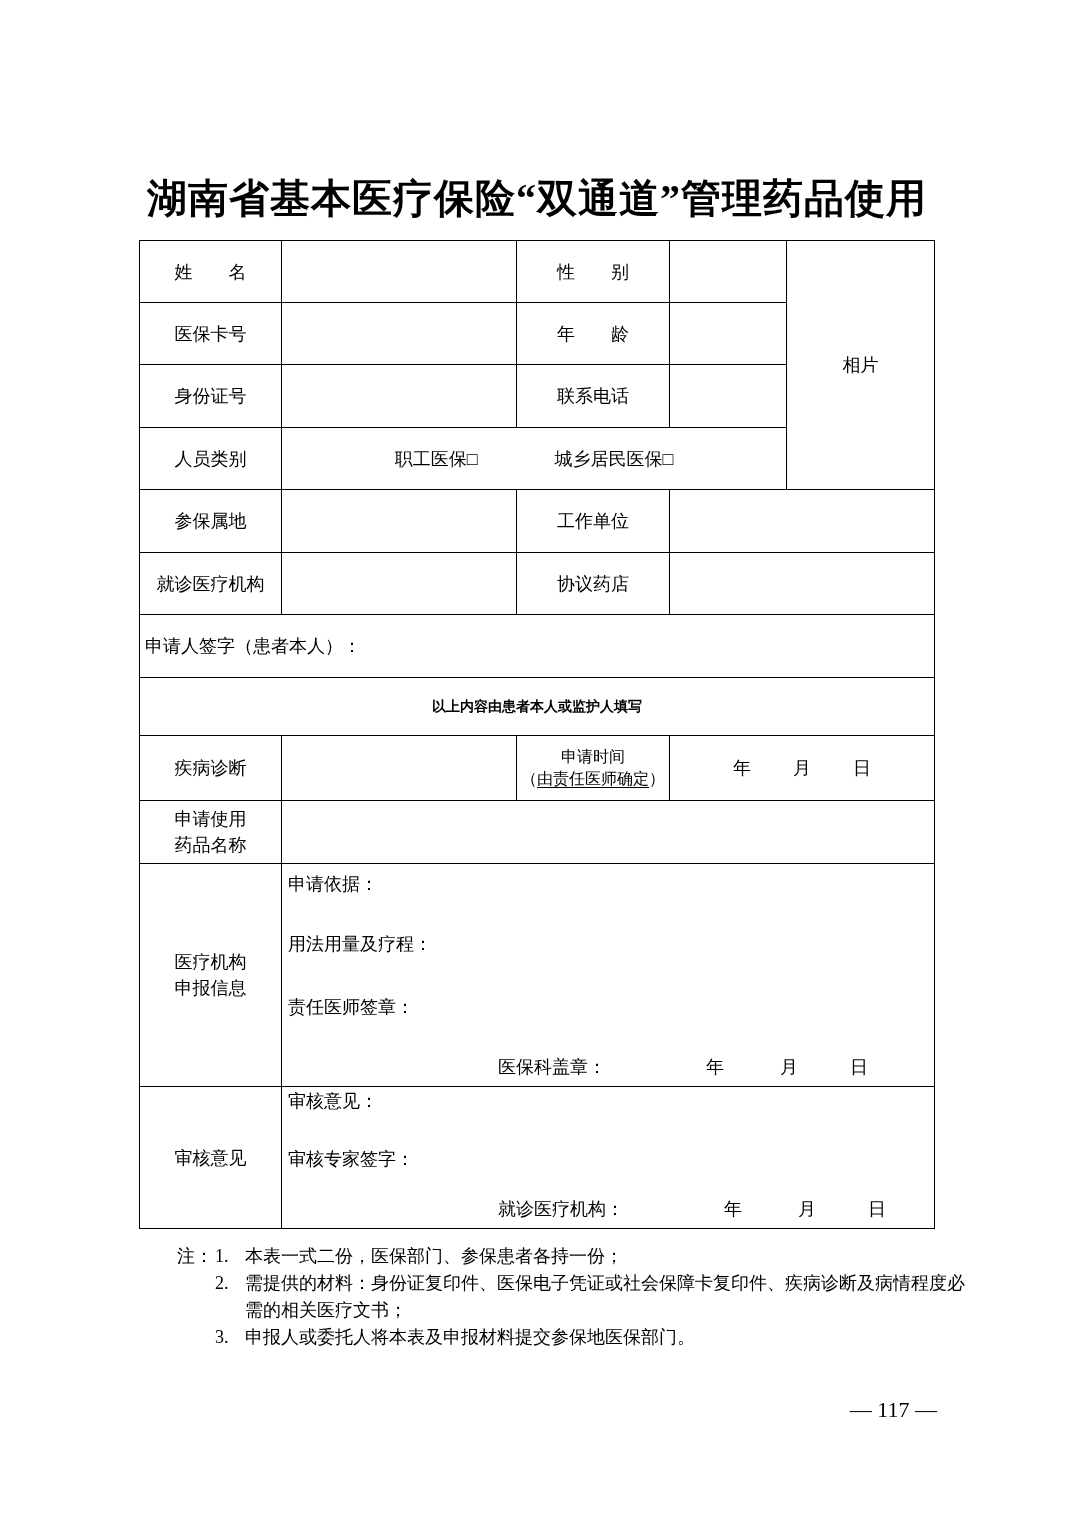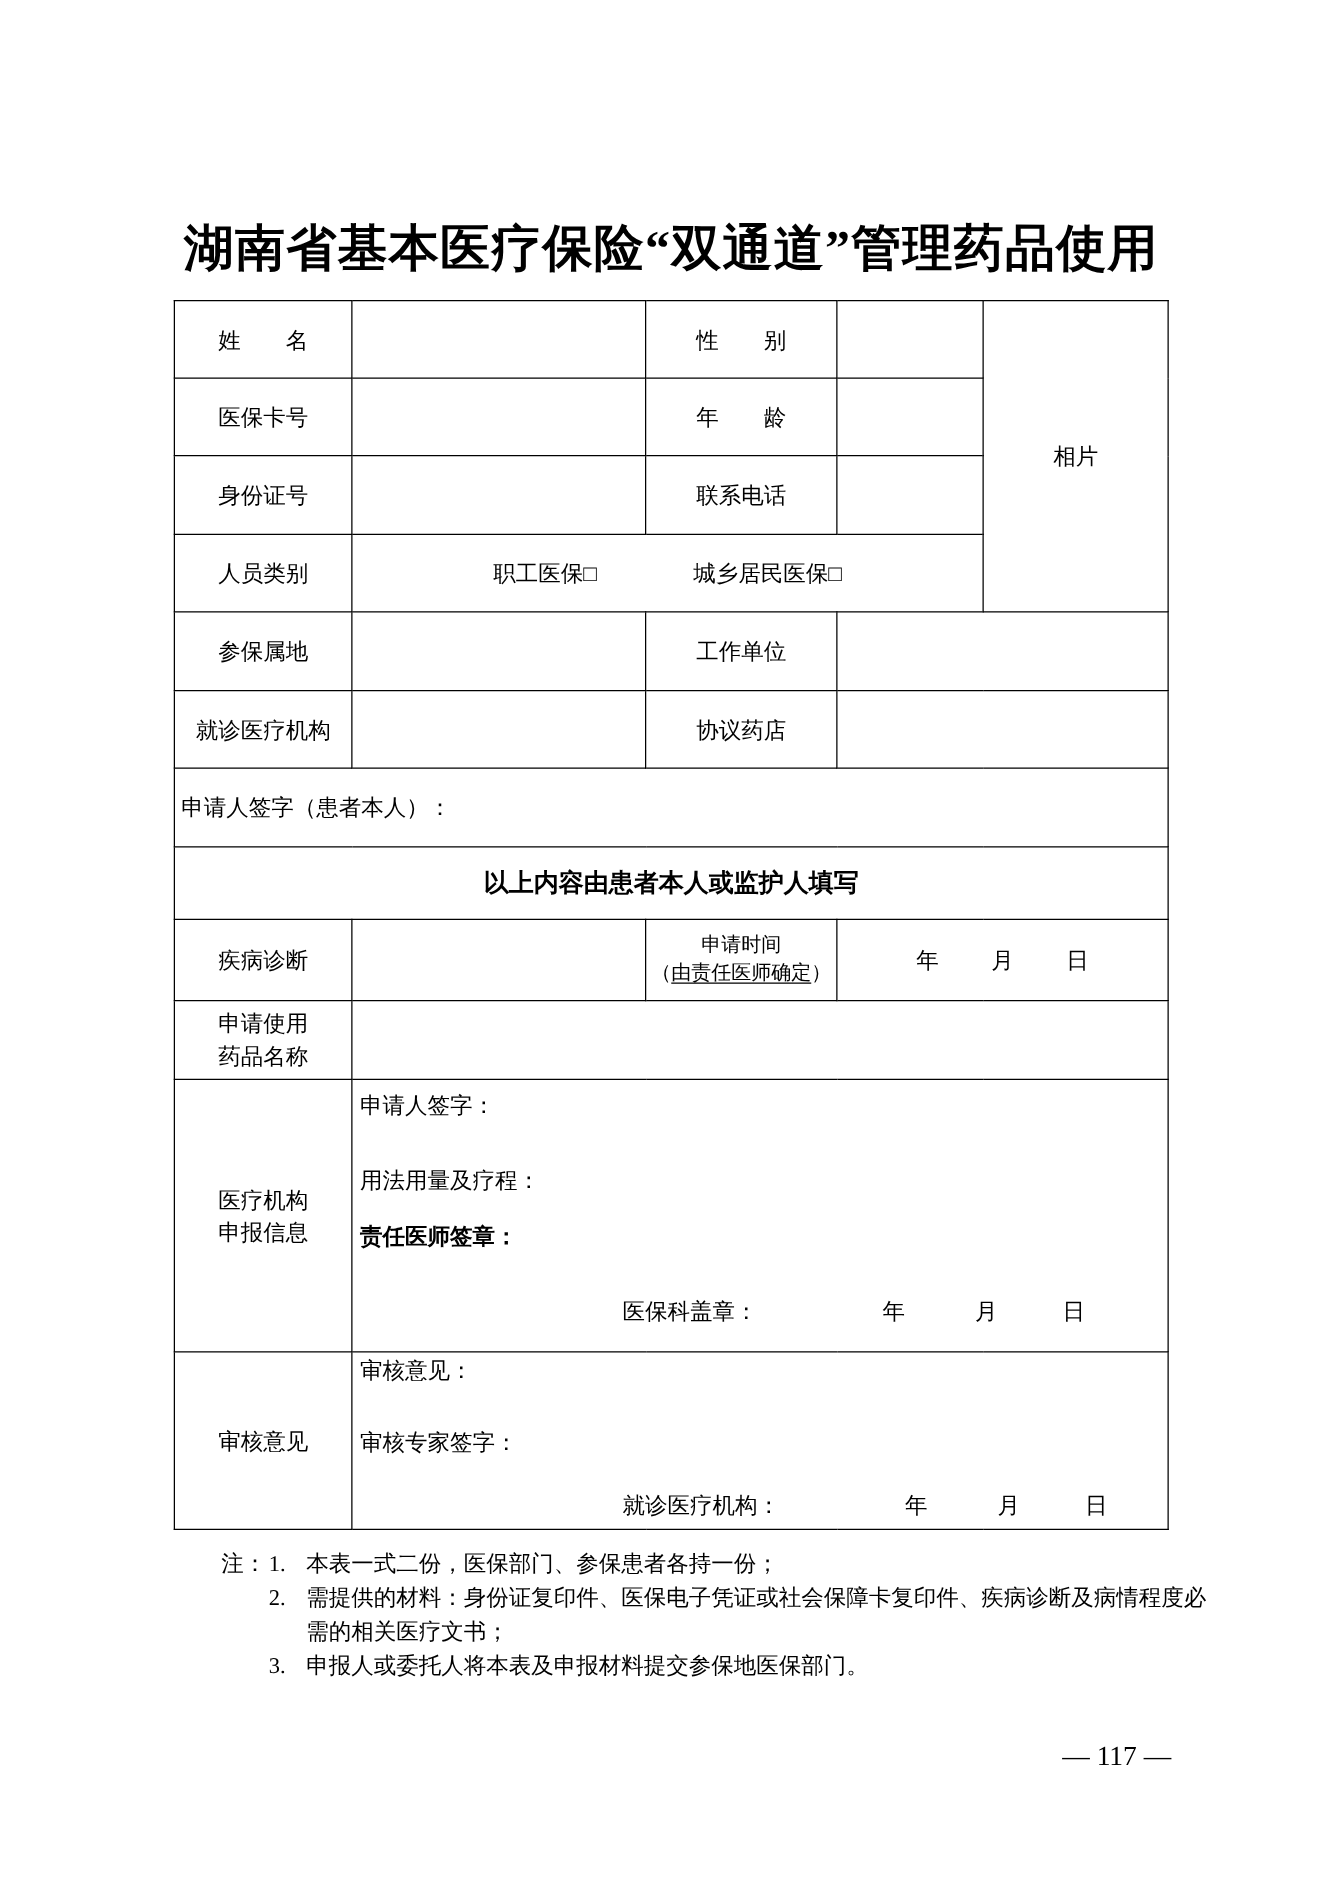--- a/index.html
+++ b/index.html
@@ -41,35 +41,35 @@
   .r218 { height: 218px; }
   .r129 { height: 129px; }
 
   .two-line { white-space: pre-line; line-height: 26px; }
 
   .options-cell { }
   .options-inner { display: flex; justify-content: center; gap: 77px; }
 
   .left-cell { text-align: left; padding-left: 5px; }
 
-  .divider-cell { font-weight: bold; font-size: 20px; }
+  .divider-cell { font-weight: bold; font-size: 14px; }
 
   .apply-time-cell { font-size: 16px; line-height: 22px; }
   .apply-time-cell .u { text-decoration: underline; text-underline-offset: 3px; }
 
   .ymd-inline { display: flex; justify-content: center; gap: 42px; }
 
   .block-cell {
     text-align: left;
     vertical-align: top;
     padding: 8px 6px 6px 6px;
     line-height: 25px;
   }
   .block-cell .gap35 { margin-top: 35px; }
-  .block-cell .gap38 { margin-top: 20px; font-weight: bold; }
+  .block-cell .gap38 { margin-top: 38px; }
   .block-cell .gap33 { margin-top: 33px; }
   .block-cell .gap25 { margin-top: 25px; }
   .stamp-line { display: flex; }
   .stamp-line .stamp-label { margin-left: 210px; }
   .stamp-line .y { margin-left: 100px; }
   .stamp-line .m { margin-left: 56px; }
   .stamp-line .d { margin-left: 52px; }
   .review-cell { padding-top: 2px; }
 
   .notes {
@@ -180,21 +180,21 @@
     <tr class="r63">
       <td class="two-line">申请使用
 药品名称</td>
       <td colspan="4"></td>
     </tr>
 
     <tr class="r218">
       <td class="two-line">医疗机构
 申报信息</td>
       <td colspan="4" class="block-cell">
-        <div>申请人签字：</div>
+        <div>申请依据：</div>
         <div class="gap35">用法用量及疗程：</div>
         <div class="gap38">责任医师签章：</div>
         <div class="stamp-line gap35">
           <span class="stamp-label">医保科盖章：</span>
           <span class="y">年</span>
           <span class="m">月</span>
           <span class="d">日</span>
         </div>
       </td>
     </tr>

